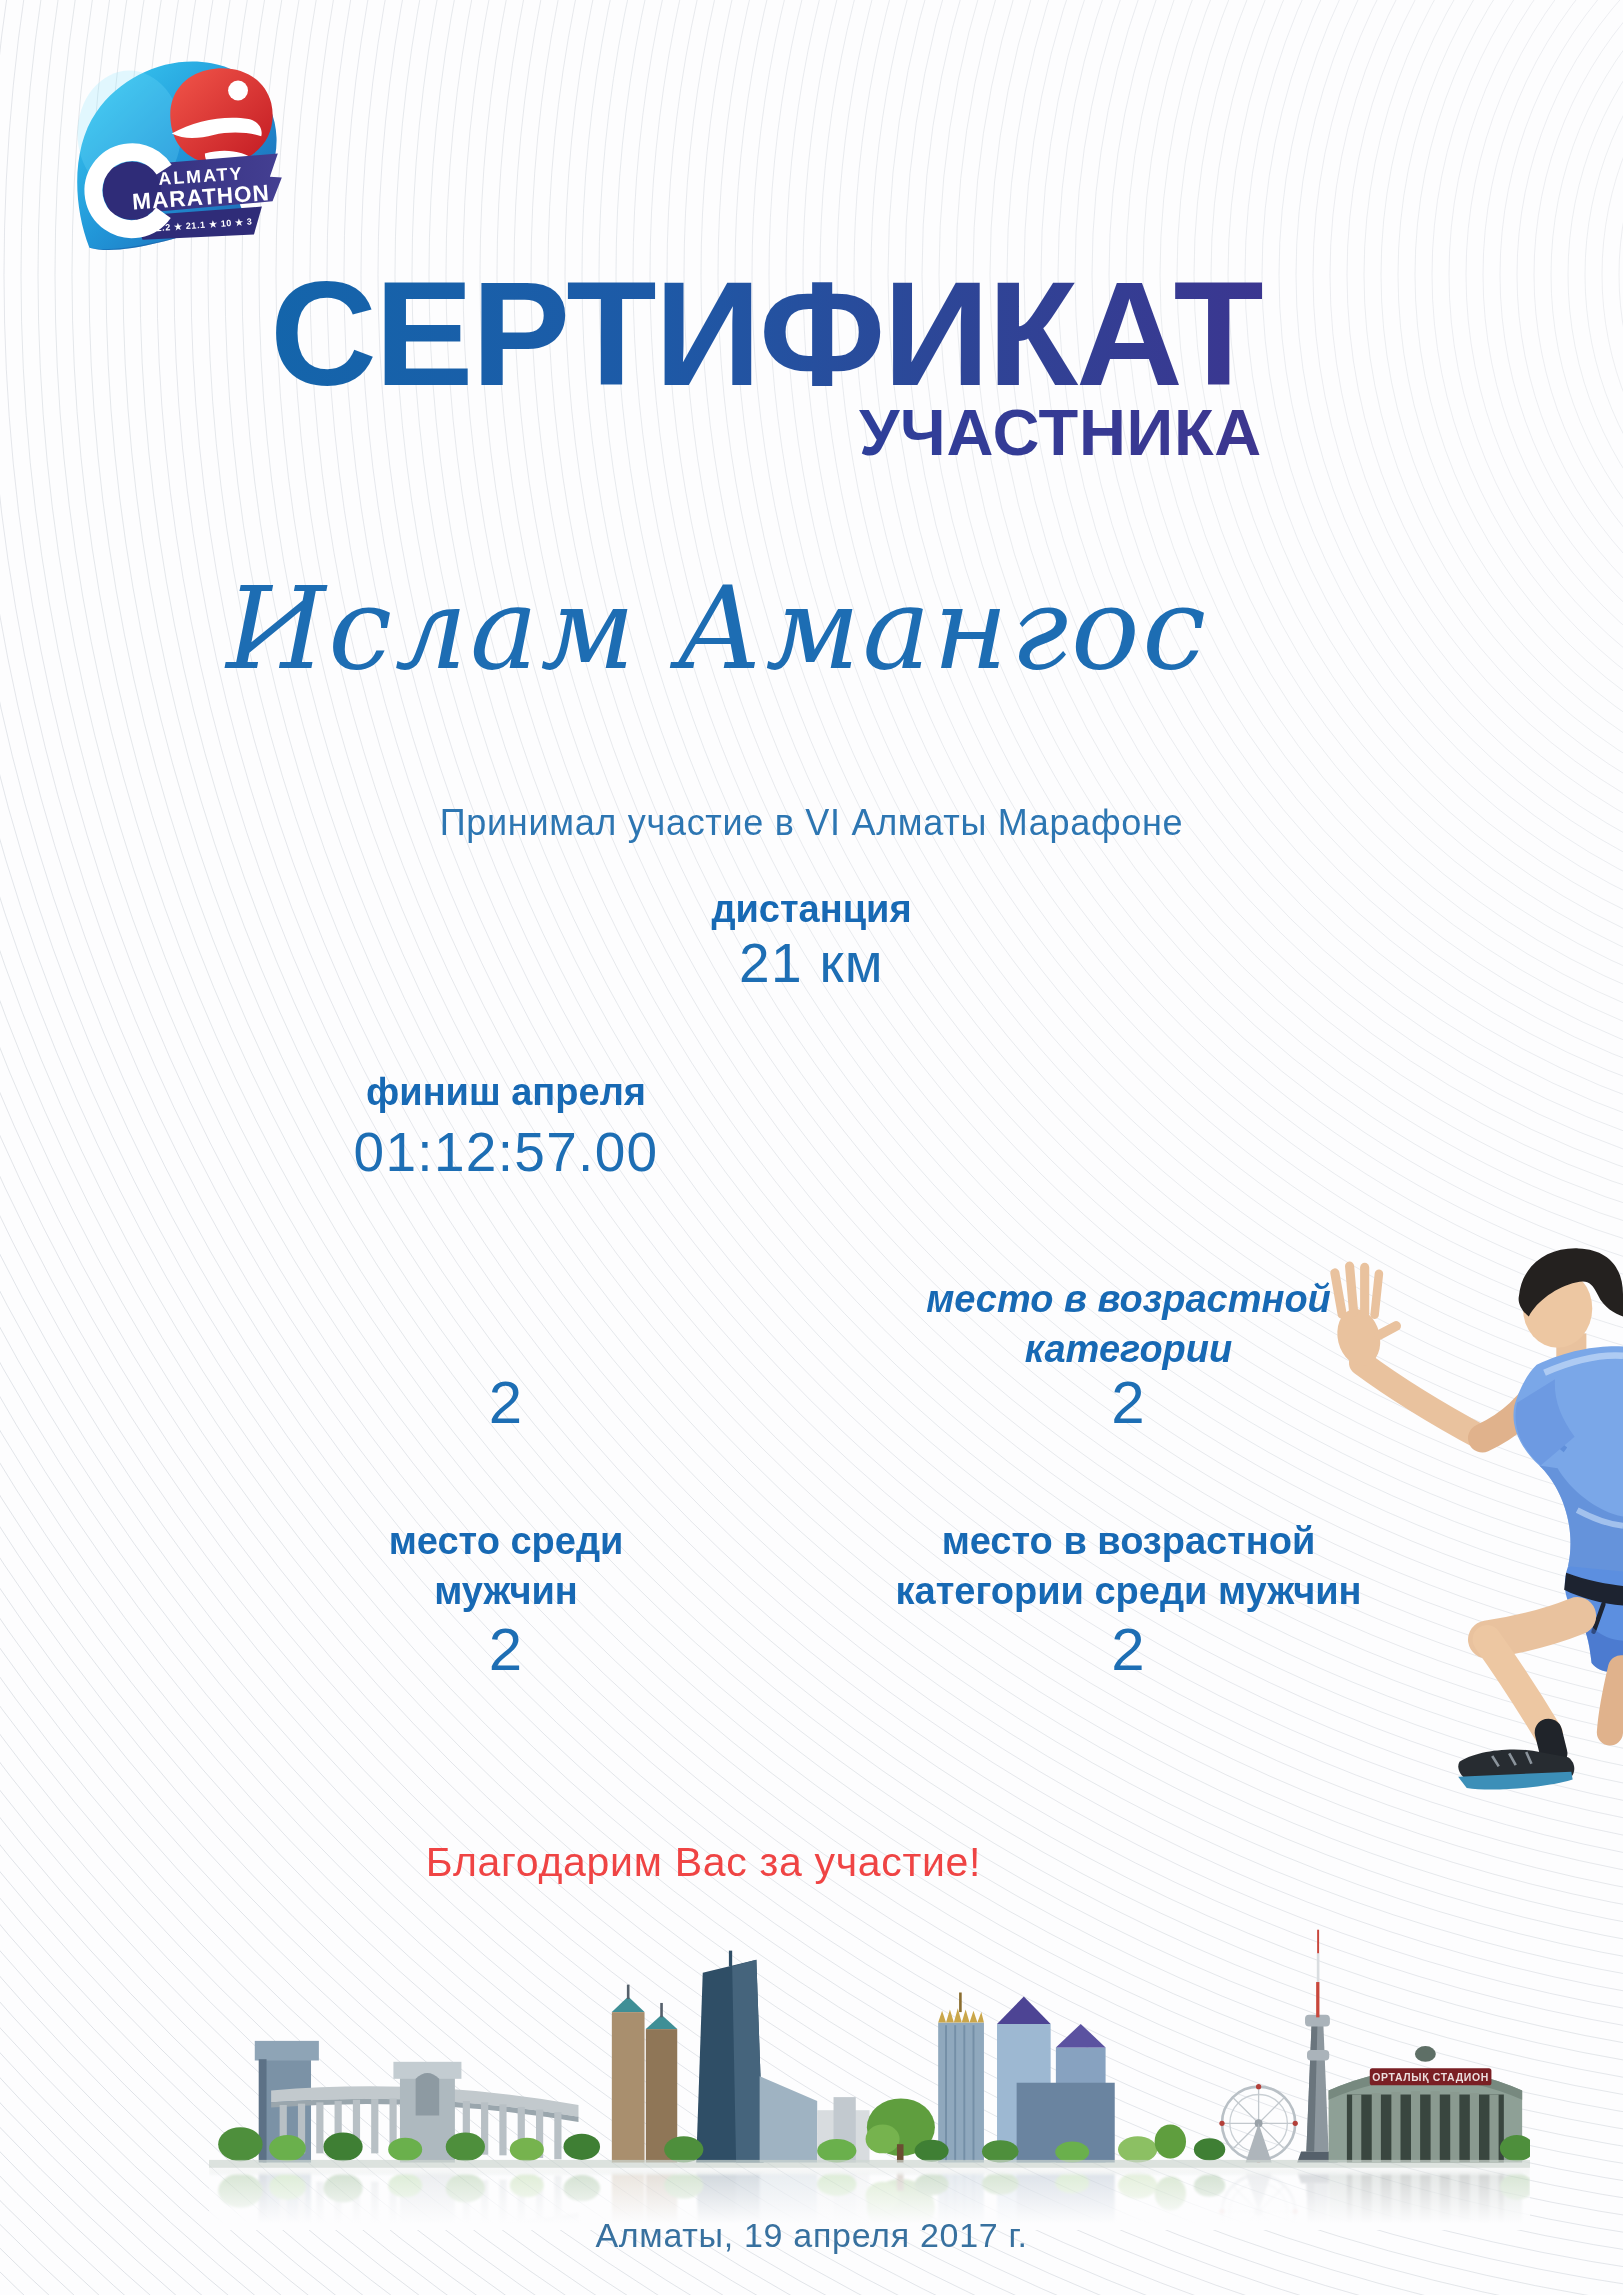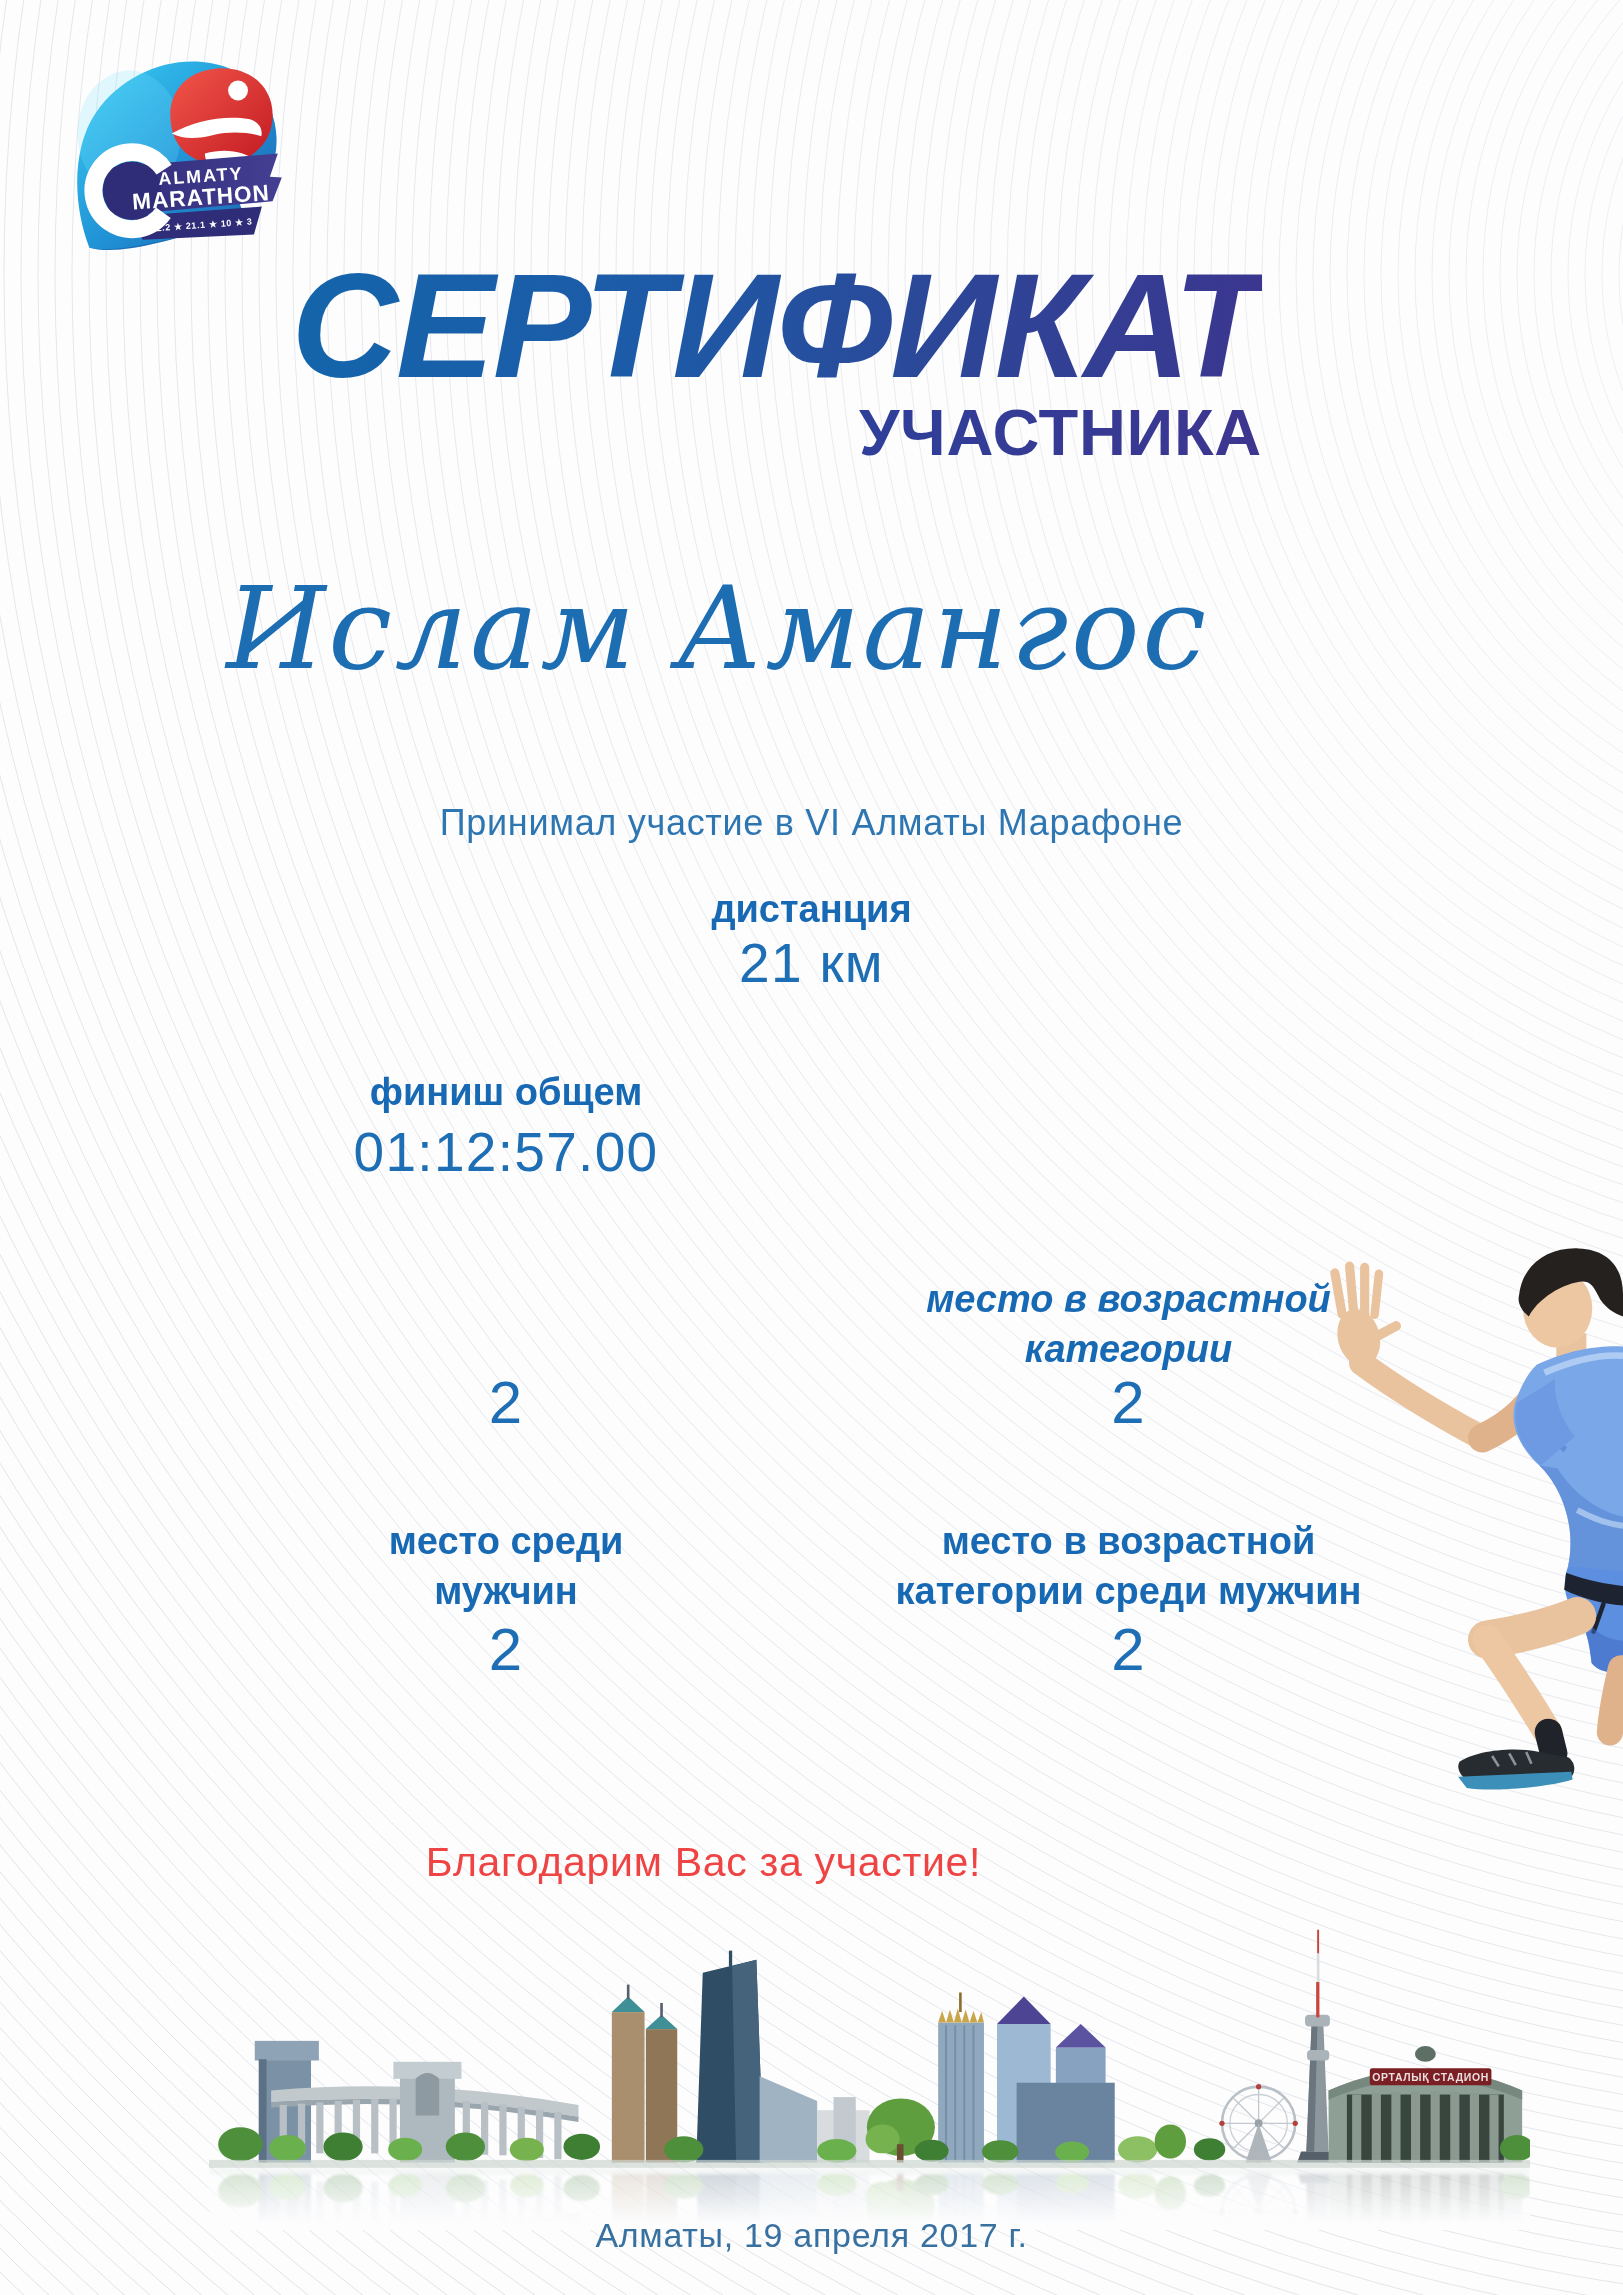--- a/index.html
+++ b/index.html
@@ -6,22 +6,22 @@
   .page{position:relative;width:1623px;height:2295px;overflow:hidden;
         background:#fdfdfe;font-family:"Liberation Sans",sans-serif;}
   #bg-arcs{position:absolute;left:0;top:0;width:1623px;height:2295px;}
   #bg-arcs circle{fill:none;stroke:#ccd1d8;stroke-width:1.1;}
 
   .abs{position:absolute;}
   .ctr{left:0;width:1623px;text-align:center;}
 
   .logo-svg{position:absolute;left:69px;top:54px;width:216px;height:209px;}
 
-  .title{position:absolute;top:252px;right:361px;font-size:148px;line-height:1;
-         font-weight:bold;letter-spacing:-2px;color:#1f55a4;white-space:nowrap;font-style:italic;}
+  .title{position:absolute;top:260px;right:361px;font-size:148px;line-height:1;
+         font-weight:bold;letter-spacing:-2px;color:#1f55a4;white-space:nowrap;}
   .subtitle{position:absolute;top:400px;right:361px;font-size:65px;line-height:1;
          font-weight:bold;letter-spacing:0.7px;color:#35369a;white-space:nowrap;}
   @supports ((-webkit-background-clip:text) or (background-clip:text)){
     .title{background:linear-gradient(90deg,#1465ab 0%,#1d5aa7 38%,#2d4697 68%,#3b3690 100%);
            -webkit-background-clip:text;background-clip:text;color:transparent;}
     .subtitle{background:linear-gradient(90deg,#2e3f9a 0%,#3d368f 100%);
            -webkit-background-clip:text;background-clip:text;color:transparent;}
   }
 
   .name{position:absolute;top:561px;left:0;width:1435px;text-align:center;
@@ -282,21 +282,21 @@
 
   <div class="title">СЕРТИФИКАТ</div>
   <div class="subtitle">УЧАСТНИКА</div>
 
   <div class="name">Ислам Амангос</div>
   <div class="ptext">Принимал участие в VI Алматы Марафоне</div>
 
   <div class="abs ctr stat-label" style="top:884px;">дистанция</div>
   <div class="abs ctr stat-value" style="top:931px;font-size:55px;">21 км</div>
 
-  <div class="abs stat-label" style="left:277px;top:1067px;width:458px;">финиш общем</div>
+  <div class="abs stat-label" style="left:277px;top:1067px;width:458px;">финиш апреля</div>
   <div class="abs stat-value" style="left:277px;top:1120px;width:458px;font-size:55px;">01:12:57.00</div>
 
 
   <div class="abs stat-value" style="left:277px;top:1368px;width:458px;font-size:60px;">2</div>
 
   <div class="abs stat-label" style="left:893px;top:1274px;width:471px;"><span class="inner" style="width:419px;font-style:italic;">место в возрастной категории</span></div>
   <div class="abs stat-value" style="left:893px;top:1368px;width:471px;font-size:60px;">2</div>
 
   <div class="abs stat-label" style="left:277px;top:1516px;width:458px;"><span class="inner" style="width:275px;">место среди мужчин</span></div>
   <div class="abs stat-value" style="left:277px;top:1615px;width:458px;font-size:60px;">2</div>

